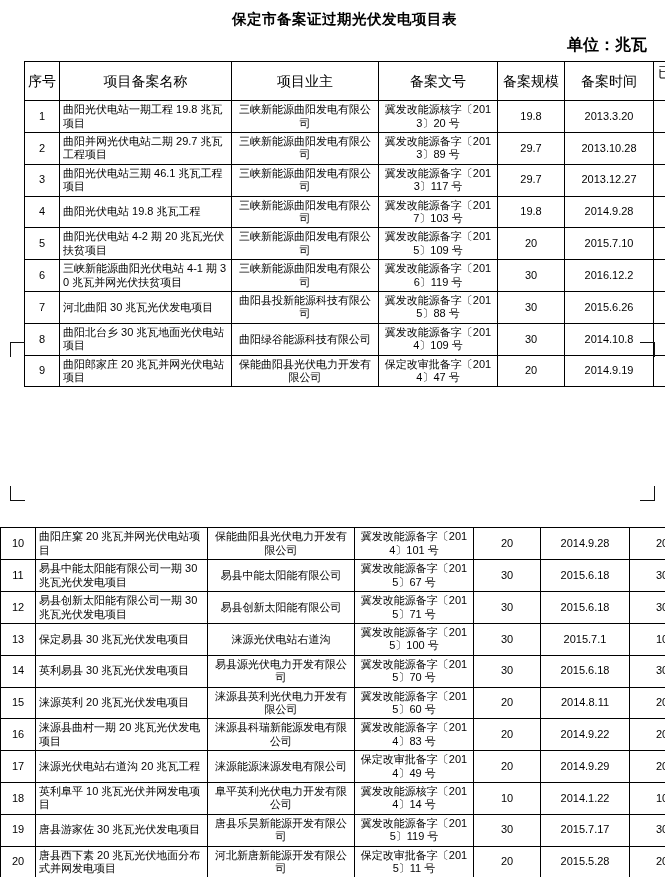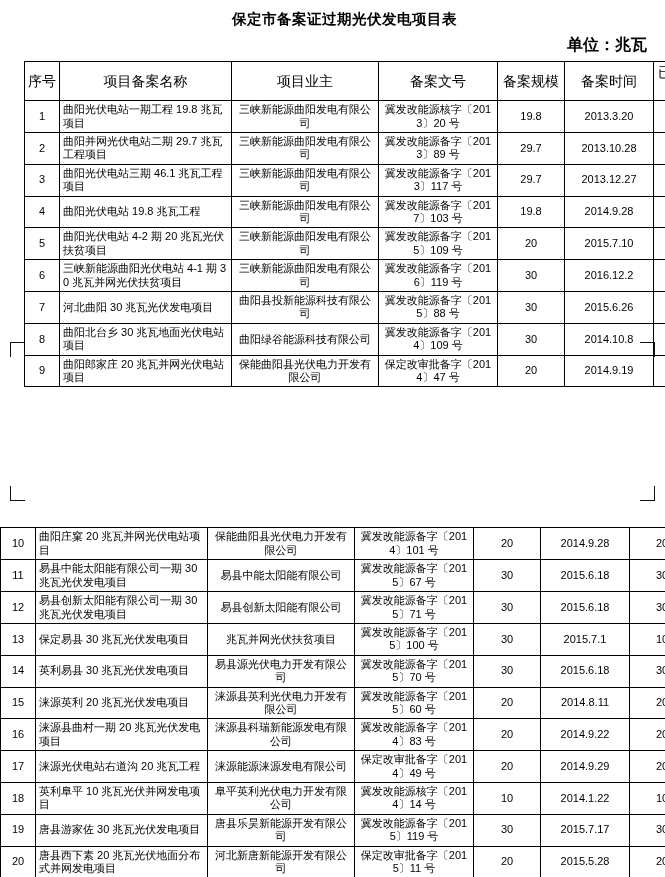--- a/index.html
+++ b/index.html
@@ -229,21 +229,21 @@
           <td class="c-name">易县创新太阳能有限公司一期 30 兆瓦光伏发电项目</td>
           <td class="c-owner">易县创新太阳能有限公司</td>
           <td class="c-docno">冀发改能源备字〔2015〕71 号</td>
           <td class="c-scale">30</td>
           <td class="c-date">2015.6.18</td>
           <td class="c-grid">30</td>
         </tr>
         <tr>
           <td class="c-idx">13</td>
           <td class="c-name">保定易县 30 兆瓦光伏发电项目</td>
-          <td class="c-owner">兆瓦并网光伏扶贫项目</td>
+          <td class="c-owner">涞源光伏电站右道沟</td>
           <td class="c-docno">冀发改能源备字〔2015〕100 号</td>
           <td class="c-scale">30</td>
           <td class="c-date">2015.7.1</td>
           <td class="c-grid">10</td>
         </tr>
         <tr>
           <td class="c-idx">14</td>
           <td class="c-name">英利易县 30 兆瓦光伏发电项目</td>
           <td class="c-owner">易县源光伏电力开发有限公司</td>
           <td class="c-docno">冀发改能源备字〔2015〕70 号</td>

